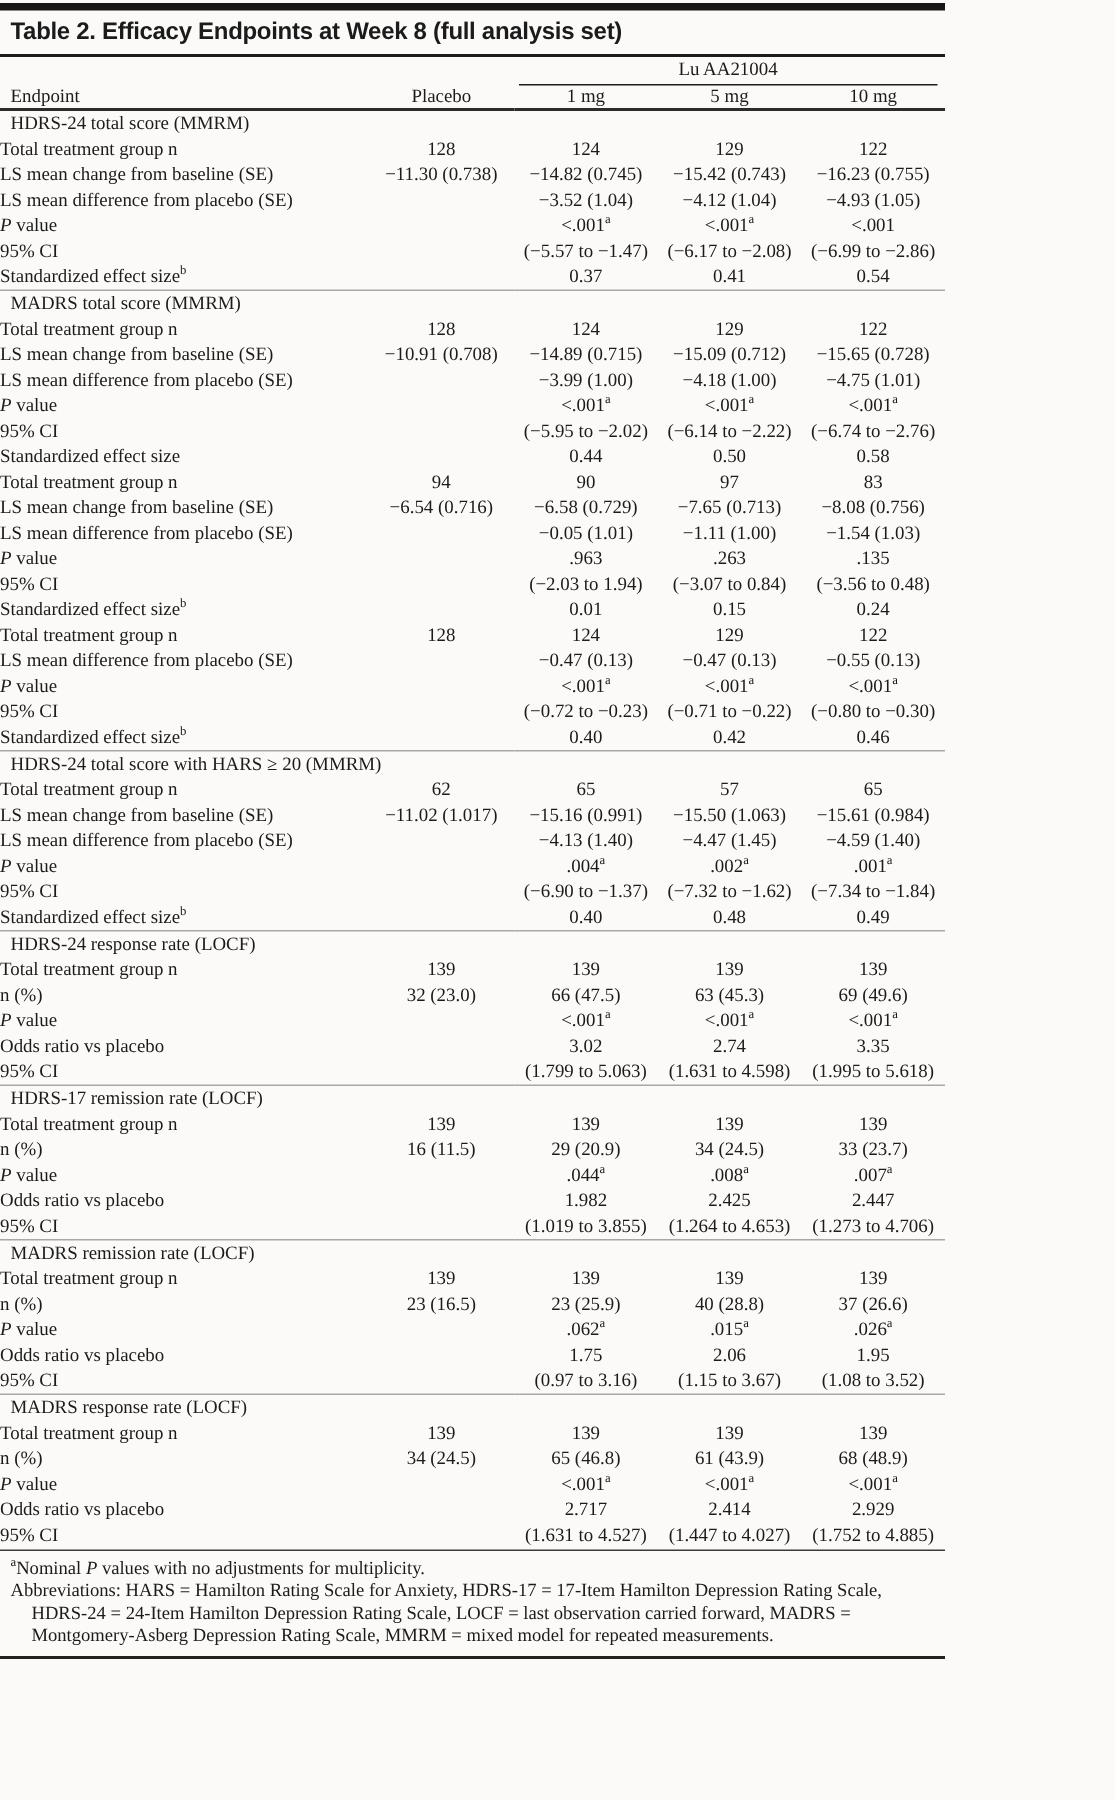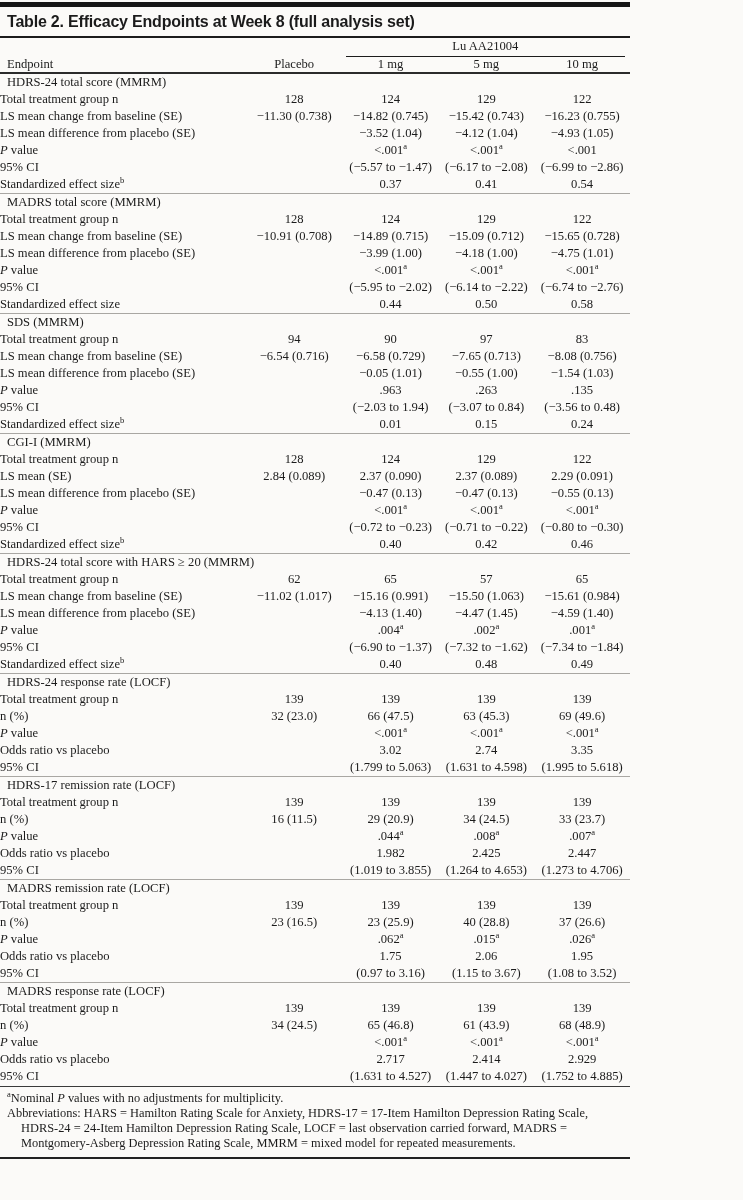--- a/index.html
+++ b/index.html
@@ -178,42 +178,39 @@
           <td class="cell">(−6.14 to −2.22)</td>
           <td class="cell">(−6.74 to −2.76)</td>
         </tr>
         <tr>
           <td class="row-label">Standardized effect size</td>
           <td class="cell"></td>
           <td class="cell">0.44</td>
           <td class="cell">0.50</td>
           <td class="cell">0.58</td>
         </tr>
-        <tr class="section-row sep">
-          <td colspan="5">SDS (MMRM)</td>
-        </tr>
         <tr>
           <td class="row-label">Total treatment group n</td>
           <td class="cell">94</td>
           <td class="cell">90</td>
           <td class="cell">97</td>
           <td class="cell">83</td>
         </tr>
         <tr>
           <td class="row-label">LS mean change from baseline (SE)</td>
           <td class="cell">−6.54 (0.716)</td>
           <td class="cell">−6.58 (0.729)</td>
           <td class="cell">−7.65 (0.713)</td>
           <td class="cell">−8.08 (0.756)</td>
         </tr>
         <tr>
           <td class="row-label">LS mean difference from placebo (SE)</td>
           <td class="cell"></td>
           <td class="cell">−0.05 (1.01)</td>
-          <td class="cell">−0.55 (1.00)</td>
+          <td class="cell">−1.11 (1.00)</td>
           <td class="cell">−1.54 (1.03)</td>
         </tr>
         <tr>
           <td class="row-label"><i>P</i> value</td>
           <td class="cell"></td>
           <td class="cell">.963</td>
           <td class="cell">.263</td>
           <td class="cell">.135</td>
         </tr>
         <tr>
@@ -222,37 +219,27 @@
           <td class="cell">(−2.03 to 1.94)</td>
           <td class="cell">(−3.07 to 0.84)</td>
           <td class="cell">(−3.56 to 0.48)</td>
         </tr>
         <tr>
           <td class="row-label">Standardized effect size<sup>b</sup></td>
           <td class="cell"></td>
           <td class="cell">0.01</td>
           <td class="cell">0.15</td>
           <td class="cell">0.24</td>
-        </tr>
-        <tr class="section-row sep">
-          <td colspan="5">CGI-I (MMRM)</td>
         </tr>
         <tr>
           <td class="row-label">Total treatment group n</td>
           <td class="cell">128</td>
           <td class="cell">124</td>
           <td class="cell">129</td>
           <td class="cell">122</td>
-        </tr>
-        <tr>
-          <td class="row-label">LS mean (SE)</td>
-          <td class="cell">2.84 (0.089)</td>
-          <td class="cell">2.37 (0.090)</td>
-          <td class="cell">2.37 (0.089)</td>
-          <td class="cell">2.29 (0.091)</td>
         </tr>
         <tr>
           <td class="row-label">LS mean difference from placebo (SE)</td>
           <td class="cell"></td>
           <td class="cell">−0.47 (0.13)</td>
           <td class="cell">−0.47 (0.13)</td>
           <td class="cell">−0.55 (0.13)</td>
         </tr>
         <tr>
           <td class="row-label"><i>P</i> value</td>

